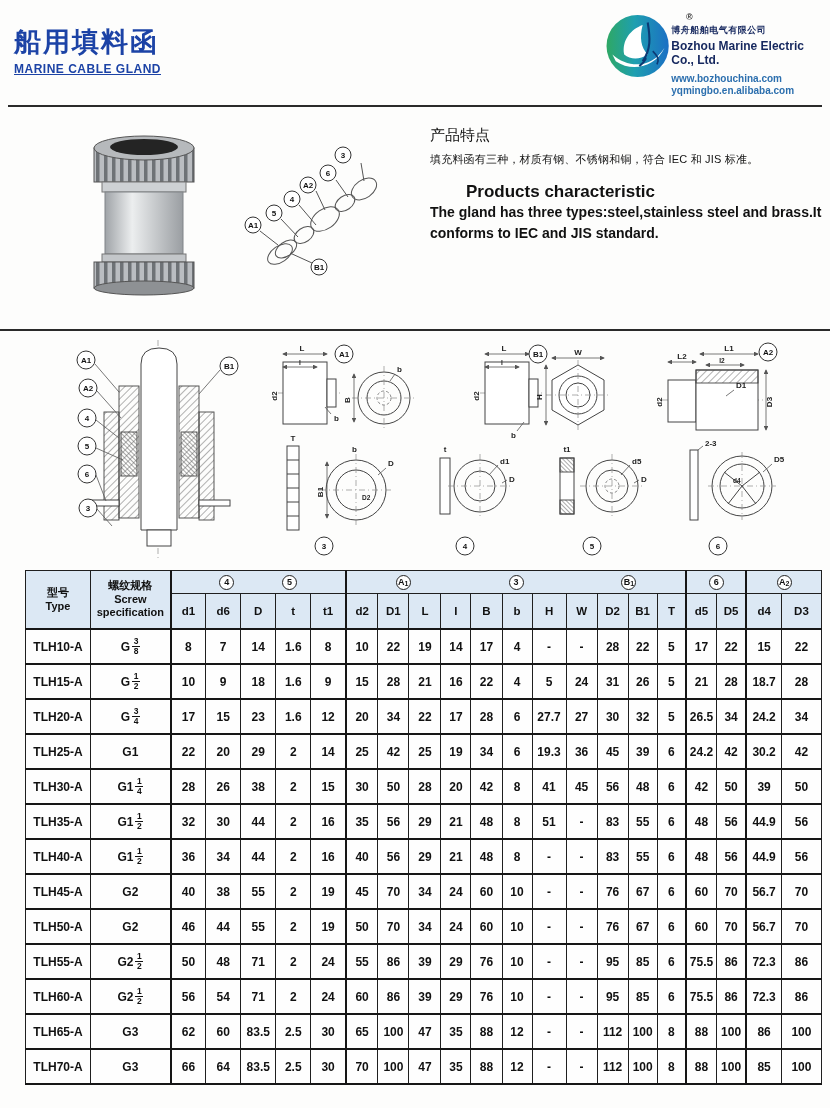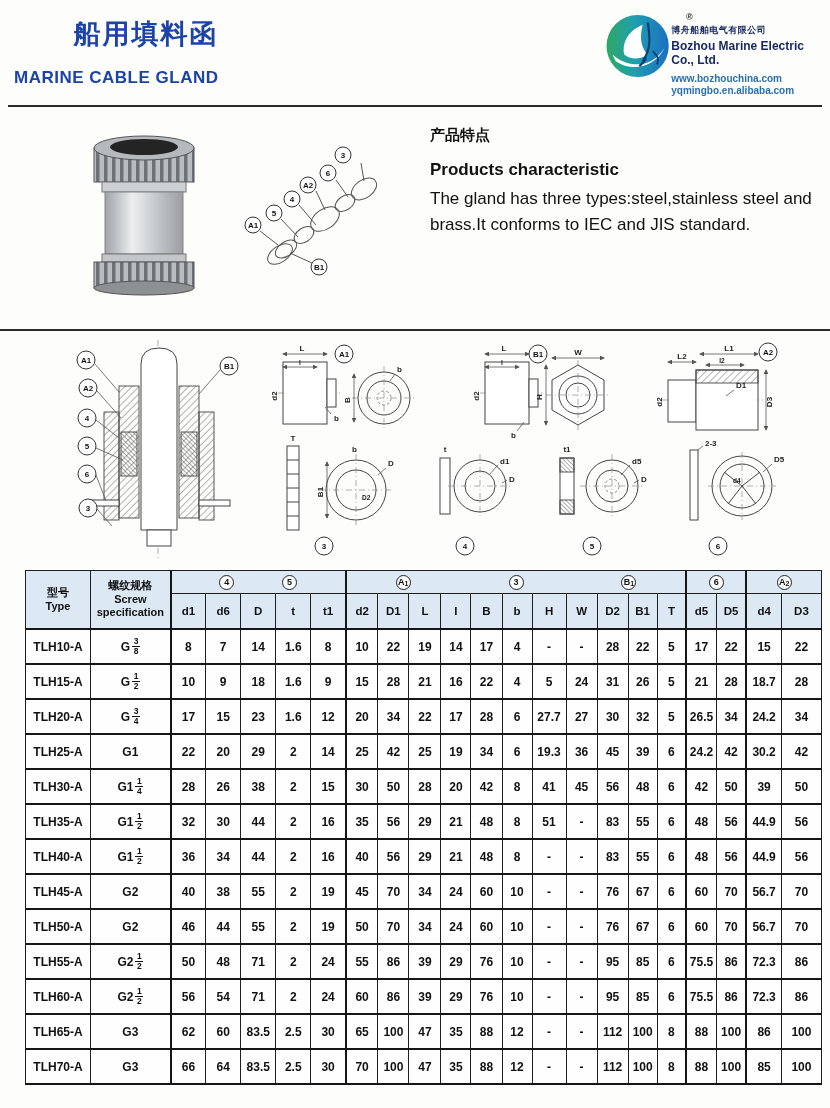--- a/index.html
+++ b/index.html
@@ -1,37 +1,37 @@
 <!DOCTYPE html>
 <html><head>
 <meta charset="utf-8">
 <style>
   html,body{margin:0;padding:0;}
   body{width:830px;height:1108px;background:#f7f7f5;font-family:"Liberation Sans",sans-serif;color:#111;}
   .page{position:relative;width:830px;height:1108px;background:#fdfdfc;overflow:hidden;}
 
   
-  .hdr{position:absolute;left:14px;top:16px;text-align:right;}
+  .hdr{position:absolute;left:14px;top:24px;}
   .title-cn{color:#1c43a6;font-size:27px;font-weight:bold;letter-spacing:2px;}
-  .title-en{color:#1c43a6;font-size:17px;font-weight:bold;margin-top:16px;letter-spacing:.5px;}
+  .title-en{color:#1c43a6;font-size:12px;font-weight:bold;margin-top:2px;letter-spacing:.5px;text-decoration:underline;}
   .logo-block{position:absolute;right:4px;top:6px;width:222px;display:flex;align-items:flex-start;}
   .logo-txt{margin-left:0;margin-top:18px;}
   .logo-reg{font-size:9px;font-weight:bold;color:#333;position:absolute;left:82px;top:6px;}
   .co-cn{font-size:9px;font-weight:bold;color:#15275e;letter-spacing:.5px;}
   .co-en{font-size:12px;font-weight:bold;color:#15275e;margin-top:2px;}
   .co-url{font-size:10px;font-weight:bold;color:#2c6fae;margin-top:1px;}
   .rule1{position:absolute;left:8px;right:8px;top:105px;border-top:2px solid #2a2a2a;}
   .rule2{position:absolute;left:0;right:0;top:329px;border-top:2px solid #2a2a2a;}
 
   
   .features{position:absolute;left:430px;top:126px;width:394px;}
-  .f-title-cn{font-size:15px;font-weight:bold;}
+  .f-title-cn{font-size:15px;font-weight:normal;}
   .f-desc-cn{font-size:11px;margin-top:7px;letter-spacing:.2px;}
-  .f-title-en{font-size:17px;font-weight:bold;margin-top:15px;}
-  .f-desc-en{font-size:17px;font-weight:400;margin-top:6px;line-height:1.5;}
+  .f-title-en{font-size:17px;font-weight:bold;margin-top:15px;margin-left:36px;}
+  .f-desc-en{font-size:14px;font-weight:700;margin-top:0;line-height:1.5;}
 
   
   .lnw{fill:#fff;stroke:#444;stroke-width:1;}
   .hat{fill:url(#hatch);stroke:#444;stroke-width:.9;}
   .hat2{fill:url(#hatch2);stroke:#444;stroke-width:.9;}
   .cl{stroke:#8a8a8a;stroke-width:.7;stroke-dasharray:6 3 1 3;fill:none;}
   .dim{stroke:#555;stroke-width:.8;}
   .ldr{stroke:#555;stroke-width:.8;fill:none;}
   .dtx{font-size:8px;font-weight:600;fill:#222;}
   .dtx2{font-size:6.5px;font-weight:600;fill:#222;}
@@ -143,20 +143,21 @@
         <text x="46" y="83" class="cotx">5</text>
       <circle cx="25" cy="92" r="8" class="cocirc"></circle>
         <text x="25" y="95" class="cotx">A1</text>
       <circle cx="91" cy="134" r="8" class="cocirc"></circle>
         <text x="91" y="137" class="cotx">B1</text>
     </g>
   </svg>
 
   <div class="features">
     <div class="f-title-cn">产品特点</div>
+    <div class="f-desc-cn">填充料函有三种，材质有钢、不锈钢和铜，符合 IEC 和 JIS 标准。</div>
     <div class="f-title-en">Products characteristic</div>
     <div class="f-desc-en">The gland has three types:steel,stainless steel and brass.It conforms to IEC and JIS standard.</div>
   </div>
 
   <div class="rule2"></div>
 
   <svg width="830" height="232" viewBox="0 0 830 232" style="position:absolute;left:0;top:334px;">
     <defs>
       <pattern id="hatch" width="5" height="5" patternUnits="userSpaceOnUse" patternTransform="rotate(45)">
         <line x1="0" y1="0" x2="0" y2="5" stroke="#666" stroke-width="1"></line>

